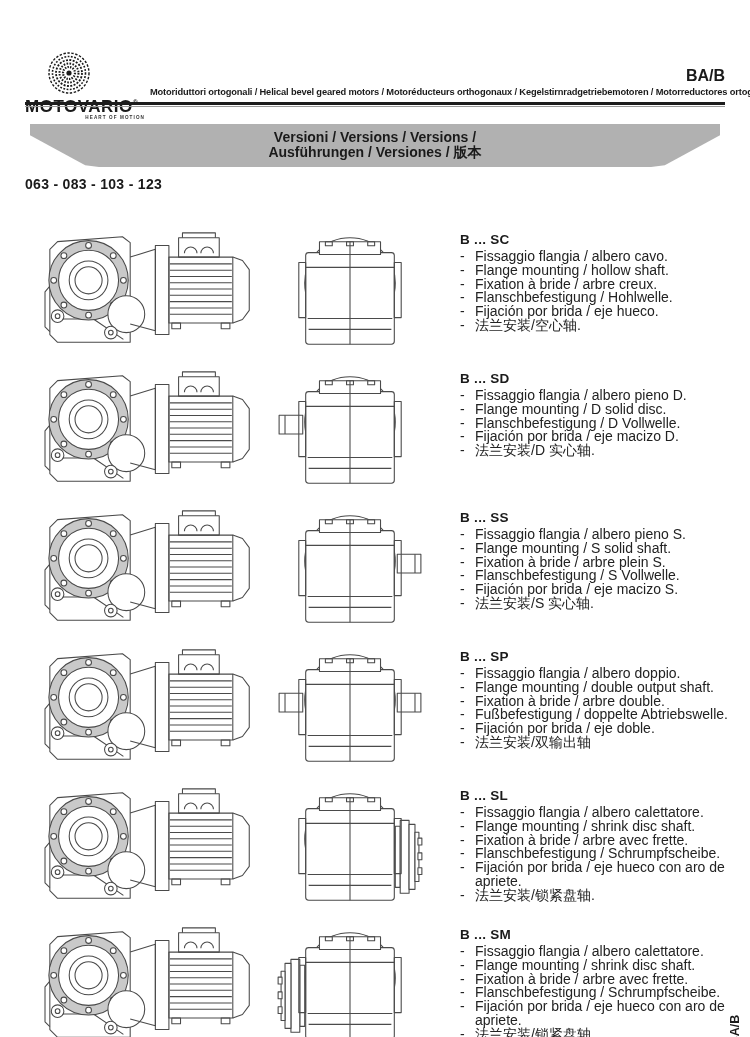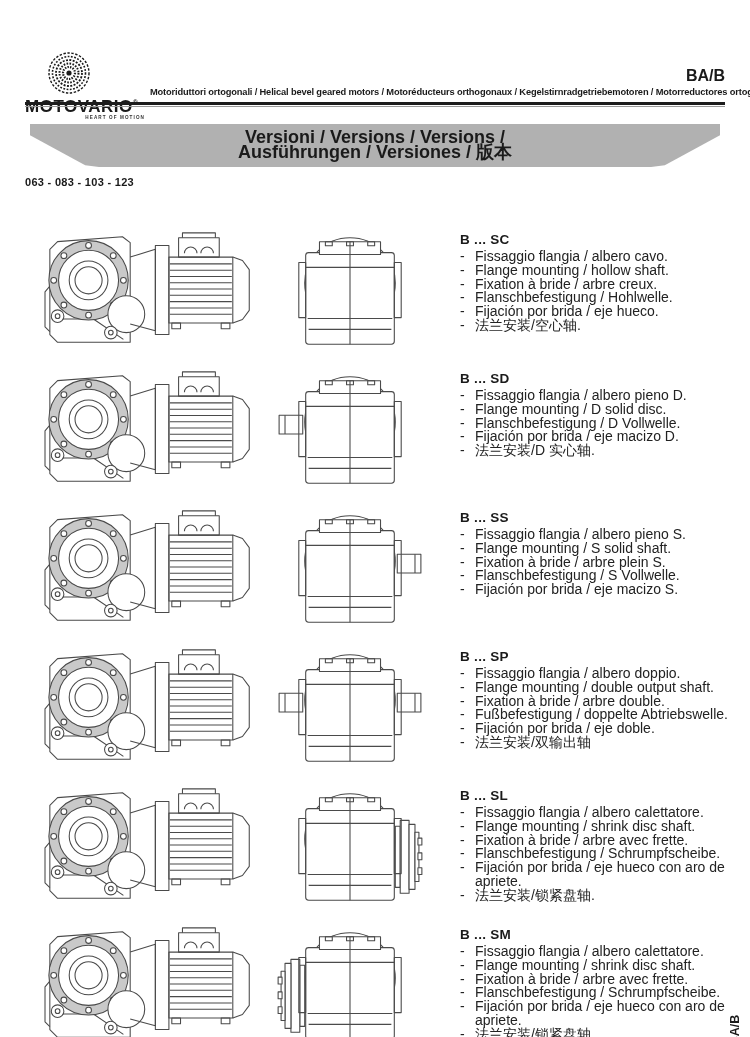--- a/index.html
+++ b/index.html
@@ -13,24 +13,24 @@
   .brand sup{font-size:7px;}
   .tagline{font-size:4.6px;font-weight:bold;letter-spacing:1.1px;text-align:right;color:#333;margin-top:1px;}
   .prodcode{position:absolute;right:0;top:43px;font-size:16px;font-weight:bold;}
   .subtitle{position:absolute;left:125px;right:0;top:62px;font-size:9.3px;font-weight:bold;
             letter-spacing:-.15px;white-space:nowrap;}
   .header-rule{position:absolute;top:78px;left:0;width:700px;height:3px;background:#1c1c1c;}
   .header-rule:after{content:"";position:absolute;top:4px;left:0;width:700px;height:1px;background:#999;}
   
   .banner{position:absolute;top:100px;left:30px;width:690px;height:43px;
           clip-path:polygon(0 0,100% 0,100% 26%,92% 96%,90% 100%,10% 100%,8% 96%,0 26%);
-          text-align:center;font-weight:bold;font-size:18px;line-height:15px;padding-top:6px;
+          text-align:center;font-weight:bold;font-size:14px;line-height:15px;padding-top:6px;
           box-sizing:border-box;}
   
-  .sizes{position:absolute;top:152px;left:25px;font-size:11px;font-weight:bold;letter-spacing:.3px;}
+  .sizes{position:absolute;top:152px;left:25px;font-size:14px;font-weight:bold;letter-spacing:.3px;}
   
   .rows{position:absolute;top:197px;left:25px;width:710px;}
   .vrow{display:grid;grid-template-columns:250px 185px 1fr;height:139px;align-items:center;}
   .draw-side{margin-left:12px;}
   .vtext{align-self:start;padding-top:11px;}
   .vtitle{font-size:13.5px;font-weight:bold;letter-spacing:.3px;margin:0 0 3px 0;}
   .vlist{margin:0;padding:0;list-style:none;font-size:14px;line-height:13.8px;color:#222;}
   .vlist li{display:flex;}
   .vlist li:before{content:"-";flex:0 0 15px;}
   svg{display:block;}
@@ -373,20 +373,21 @@
     </svg>
 
     <div class="vtext">
       <div class="vtitle">B ... SS</div>
       <ul class="vlist">
         <li>Fissaggio flangia / albero pieno S.</li>
         <li>Flange mounting / S solid shaft.</li>
         <li>Fixation à bride / arbre plein S.</li>
         <li>Flanschbefestigung / S Vollwelle.</li>
         <li>Fijación por brida / eje macizo S.</li>
+        <li>法兰安装/S 实心轴.</li>
       </ul>
     </div>
   </div>
 
   <div class="vrow">
     <svg class="draw-side" width="228" height="121" viewBox="0 0 235 125">
       <g stroke="#4a4a4a" stroke-width="1.1" fill="none" stroke-linejoin="round">
         <path d="M13,20 L21,12 L88,7 L96,13 L96,116 L21,116 L13,108 Z"></path>
         <path d="M13,58 L8,64 L8,100 L13,105"></path>
         <path d="M18,92 L58,92 L89,113"></path>

